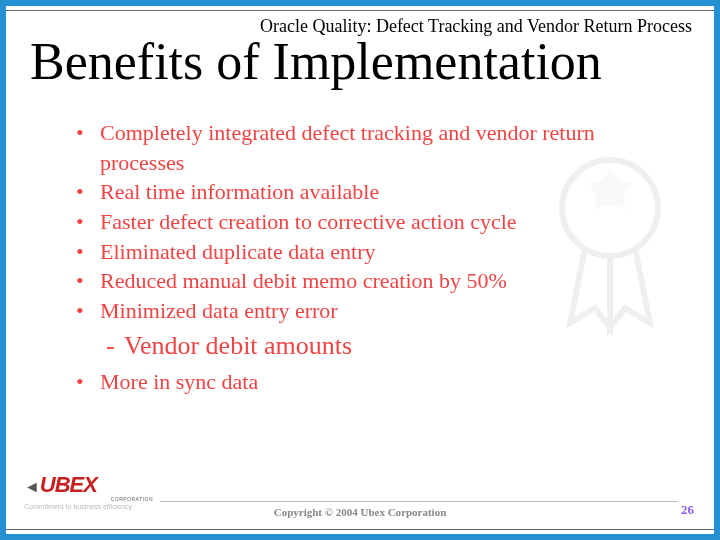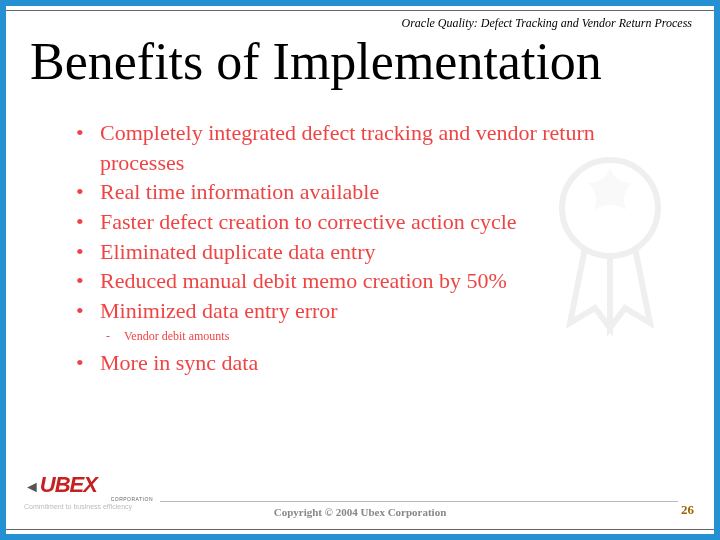--- a/index.html
+++ b/index.html
@@ -27,22 +27,21 @@
       top: 10px;
       bottom: 10px;
       border-top: 1px solid #666;
       border-bottom: 1px solid #666;
       pointer-events: none;
     }
     .header-small {
       position: absolute;
       top: 16px;
       right: 28px;
-      font-style: italic;
-      font-size: 12px;
+      font-size: 18px;
       color: #000;
       font-family: "Times New Roman", serif;
     }
     .title {
       position: absolute;
       top: 32px;
       left: 30px;
       font-size: 52px;
       font-family: "Times New Roman", serif;
       color: #000;
@@ -68,21 +67,21 @@
       position: absolute;
       left: 0;
       top: 0;
       font-size: 22px;
     }
     .sub-item {
       position: relative;
       padding-left: 48px;
       margin-top: 2px;
       margin-bottom: 4px;
-      font-size: 12px;
+      font-size: 26px;
     }
     .sub-item::before {
       content: "-";
       position: absolute;
       left: 30px;
       top: 0;
     }
     .ribbon-icon {
       position: absolute;
       right: 40px;
@@ -144,21 +143,21 @@
       font-weight: bold;
       color: #888;
     }
     .page-num {
       position: absolute;
       right: 26px;
       bottom: 14px;
       font-family: "Times New Roman", serif;
       font-size: 13px;
       font-weight: bold;
-      color: #a16207;
+      color: #8b5cf6;
     }
     .footer-divider {
       position: absolute;
       left: 160px;
       right: 42px;
       bottom: 30px;
       height: 1px;
       background: linear-gradient(to right, #bbb, #bbb);
     }
   </style>

